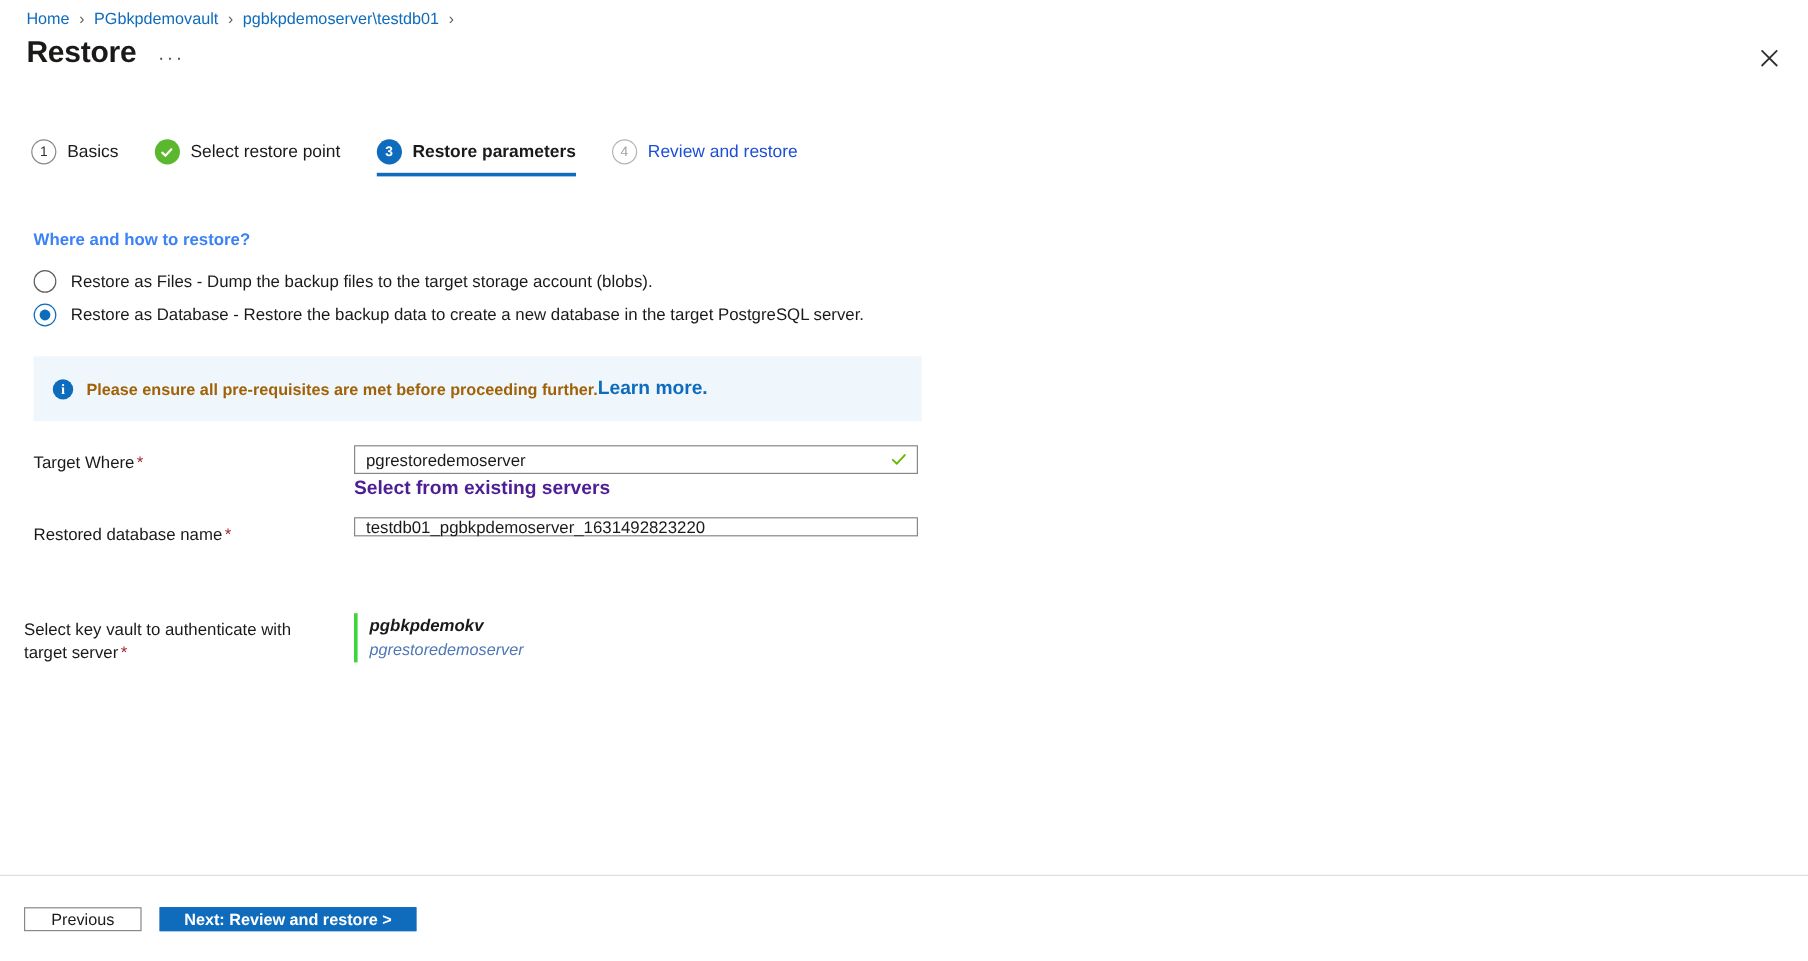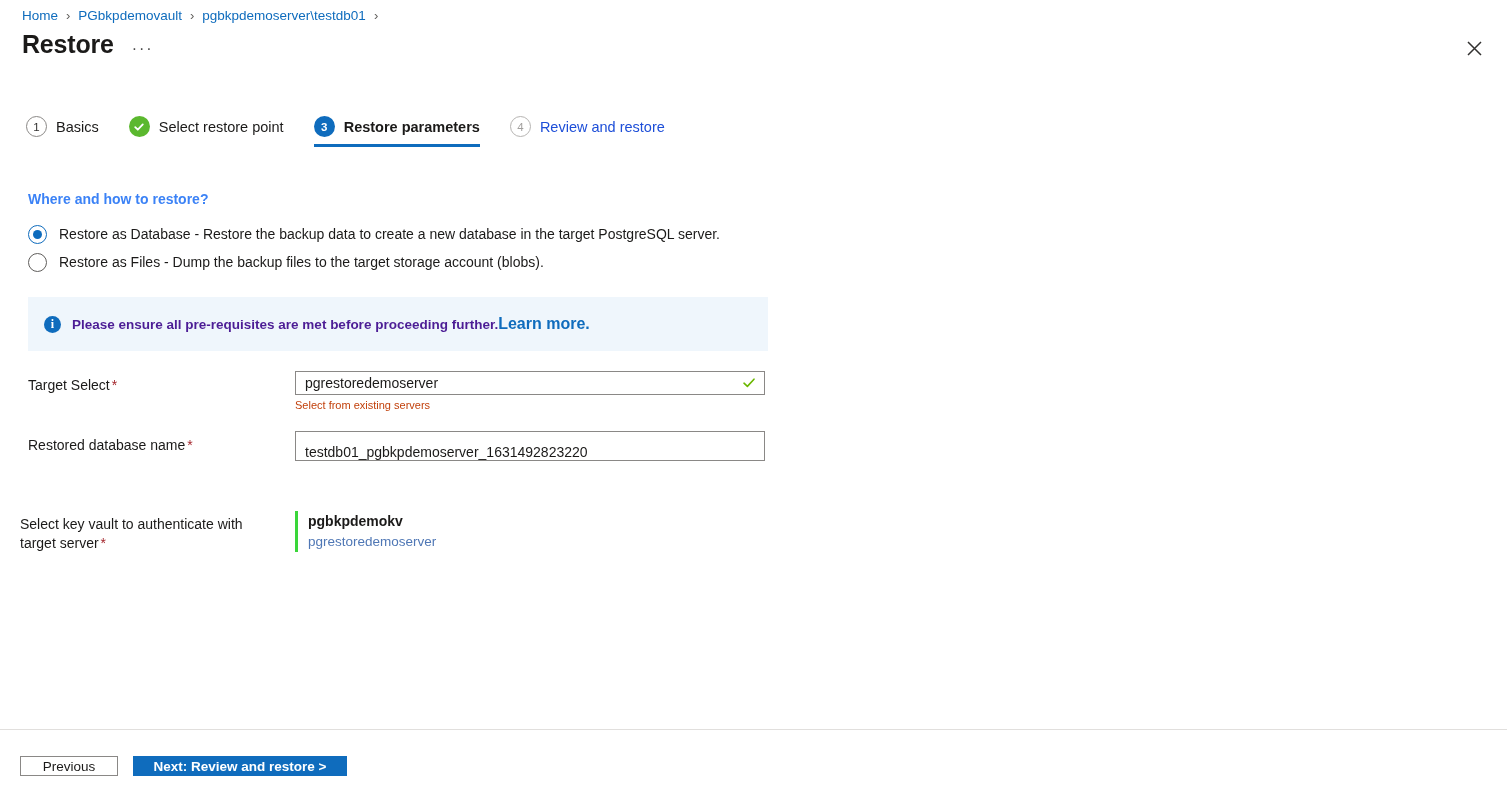--- a/index.html
+++ b/index.html
@@ -178,21 +178,21 @@
     font-size: 12px;
     font-weight: 700;
     display: flex; align-items: center; justify-content: center;
     margin-right: 11px;
     flex: none;
     font-family: "Liberation Serif", serif;
   }
   .info-text {
     font-size: 13.5px;
     font-weight: 700;
-    color: #4c1d95;
+    color: #a16207;
   }
   .info-link {
     color: #0f6cbd;
     font-weight: 700;
     cursor: pointer;
   }
 
   
   .form-label {
     position: absolute;
@@ -216,33 +216,34 @@
     font-family: "Liberation Sans", sans-serif;
     font-size: 14px;
     color: #1b1a19;
     background: transparent;
     padding: 0;
   }
   .check-ok { flex: none; display: flex; align-items: center; }
 
   .inline-link {
     position: absolute;
-    font-size: 11px;
-    font-weight: 400;
-    color: #c2410c;
+    font-size: 16px;
+    font-weight: 700;
+    color: #4c1d95;
     cursor: pointer;
   }
 
   
   .kv-card {
     position: absolute;
     left: 295px; top: 511px;
     border-left: 3px solid #3ad63a;
     padding-left: 10px;
     cursor: pointer;
+    font-style: italic;
   }
   .kv-name {
     font-size: 14px;
     font-weight: 700;
     color: #1b1a19;
     line-height: 20px;
   }
   .kv-sub {
     font-size: 13.5px;
     color: #4f77b5;
@@ -333,59 +334,59 @@
     <span class="step-label dim">Review and restore</span>
   </div>
 
 </div>
 
 <div class="section-title">Where and how to restore?</div>
 
 <div class="radio-group">
 
   <div class="radio-row">
+    <span class="radio-outer"></span>
+    <span class="radio-text">Restore as Files - Dump the backup files to the target storage account (blobs).</span>
+  </div>
+
+  <div class="radio-row">
     <span class="radio-outer checked">
       <span class="radio-dot"></span>
     </span>
     <span class="radio-text">Restore as Database - Restore the backup data to create a new database in the target PostgreSQL server.</span>
   </div>
 
-  <div class="radio-row">
-    <span class="radio-outer"></span>
-    <span class="radio-text">Restore as Files - Dump the backup files to the target storage account (blobs).</span>
-  </div>
-
 </div>
 
 <div class="info-banner">
   <span class="info-icon">i</span>
   <span class="info-text">Please ensure all pre-requisites are met before proceeding further.</span>
   <span class="info-link">Learn more.</span>
 </div>
 
 <div class="form-label" style="left:28px; top:376px;">
-  <span>Target Select</span><span class="req">*</span>
+  <span>Target Where</span><span class="req">*</span>
 </div>
 
 <div class="field-box" style="left:295px; top:371px; width:470px; height:24px;">
   <input type="text" value="pgrestoredemoserver" style="">
   <span class="check-ok">
     <svg width="14" height="14" viewBox="0 0 14 14" aria-hidden="true">
       <path d="M2 7.2 L5.4 10.4 L12 3.2" stroke="#6bb700" stroke-width="1.6" fill="none" stroke-linecap="round" stroke-linejoin="round"></path>
     </svg>
   </span>
 </div>
 
 <div class="inline-link" style="left:295px; top:399px;">Select from existing servers</div>
 
 <div class="form-label" style="left:28px; top:436px;">
   <span>Restored database name</span><span class="req">*</span>
 </div>
 
-<div class="field-box" style="left:295px; top:431px; width:470px; height:30px;align-items:flex-end;">
+<div class="field-box" style="left:295px; top:431px; width:470px; height:16px;">
   <input type="text" value="testdb01_pgbkpdemoserver_1631492823220" style="">
 </div>
 
 <div class="form-label" style="left:20px; top:515px; width:250px;">
   <span>Select key vault to authenticate with target server</span><span class="req">*</span>
 </div>
 
 <div class="kv-card">
   <div class="kv-name">pgbkpdemokv</div>
   <div class="kv-sub">pgrestoredemoserver</div>

